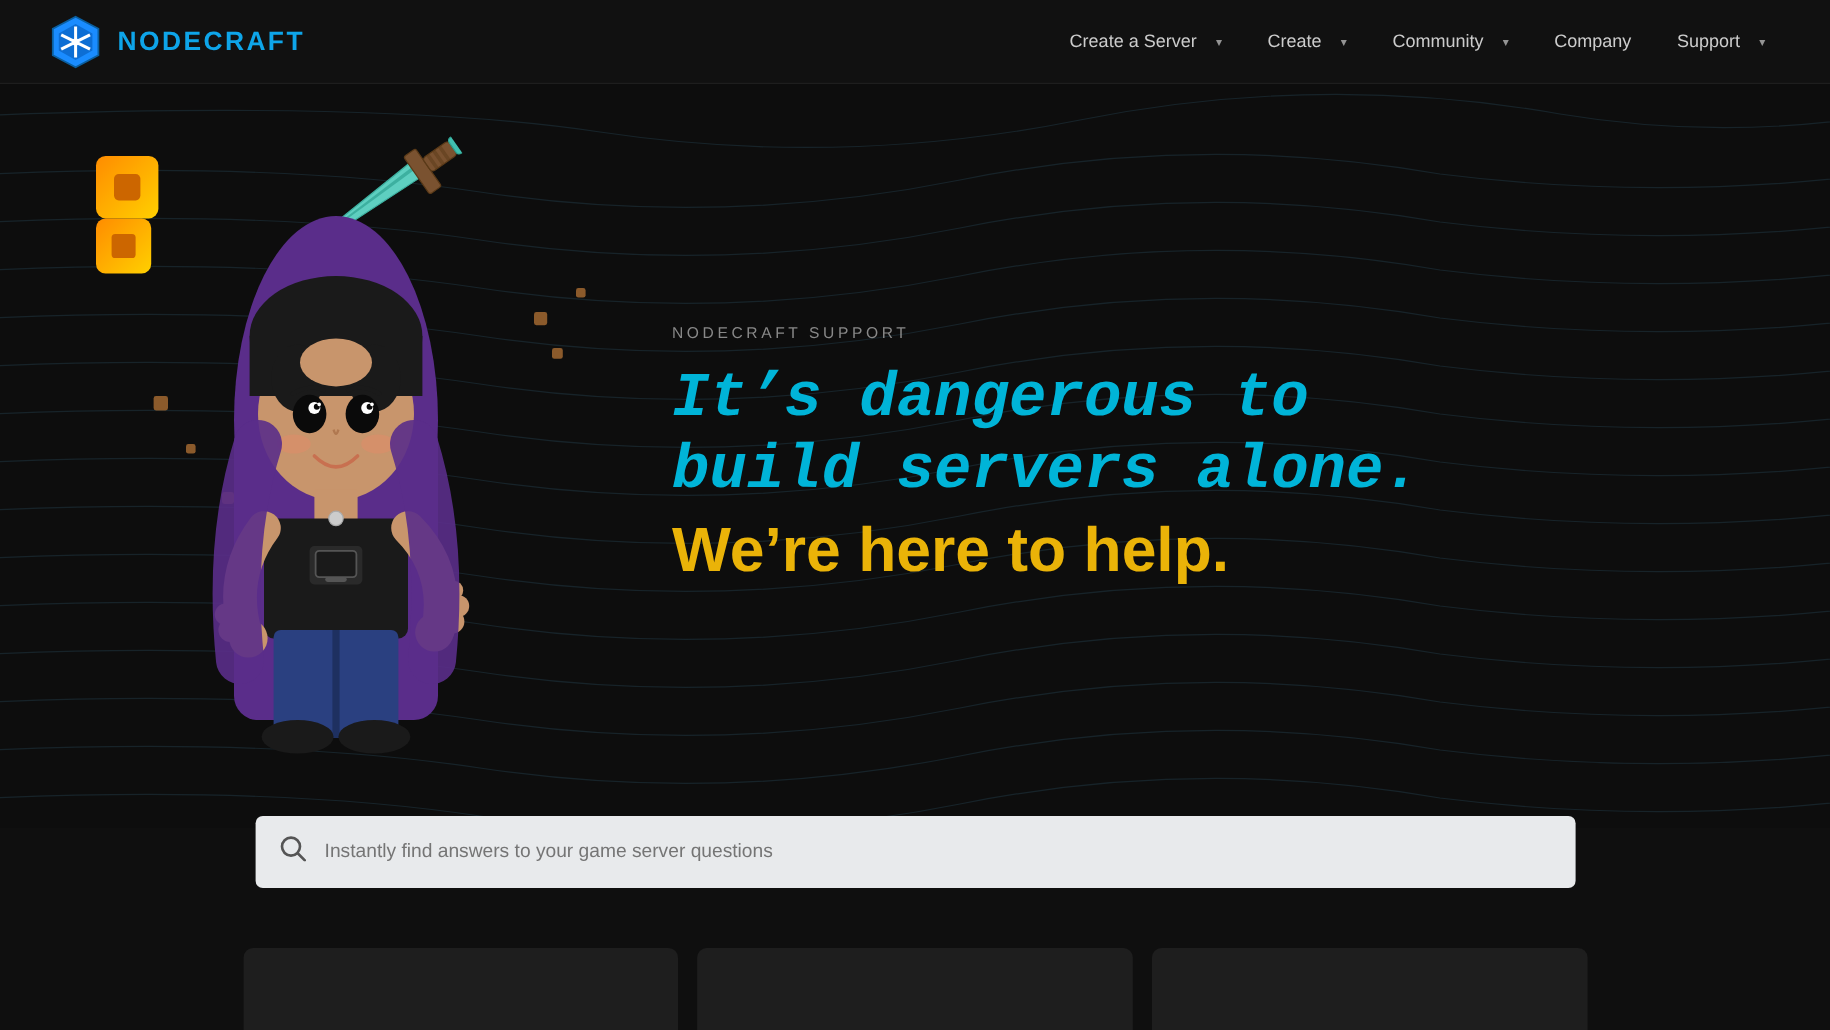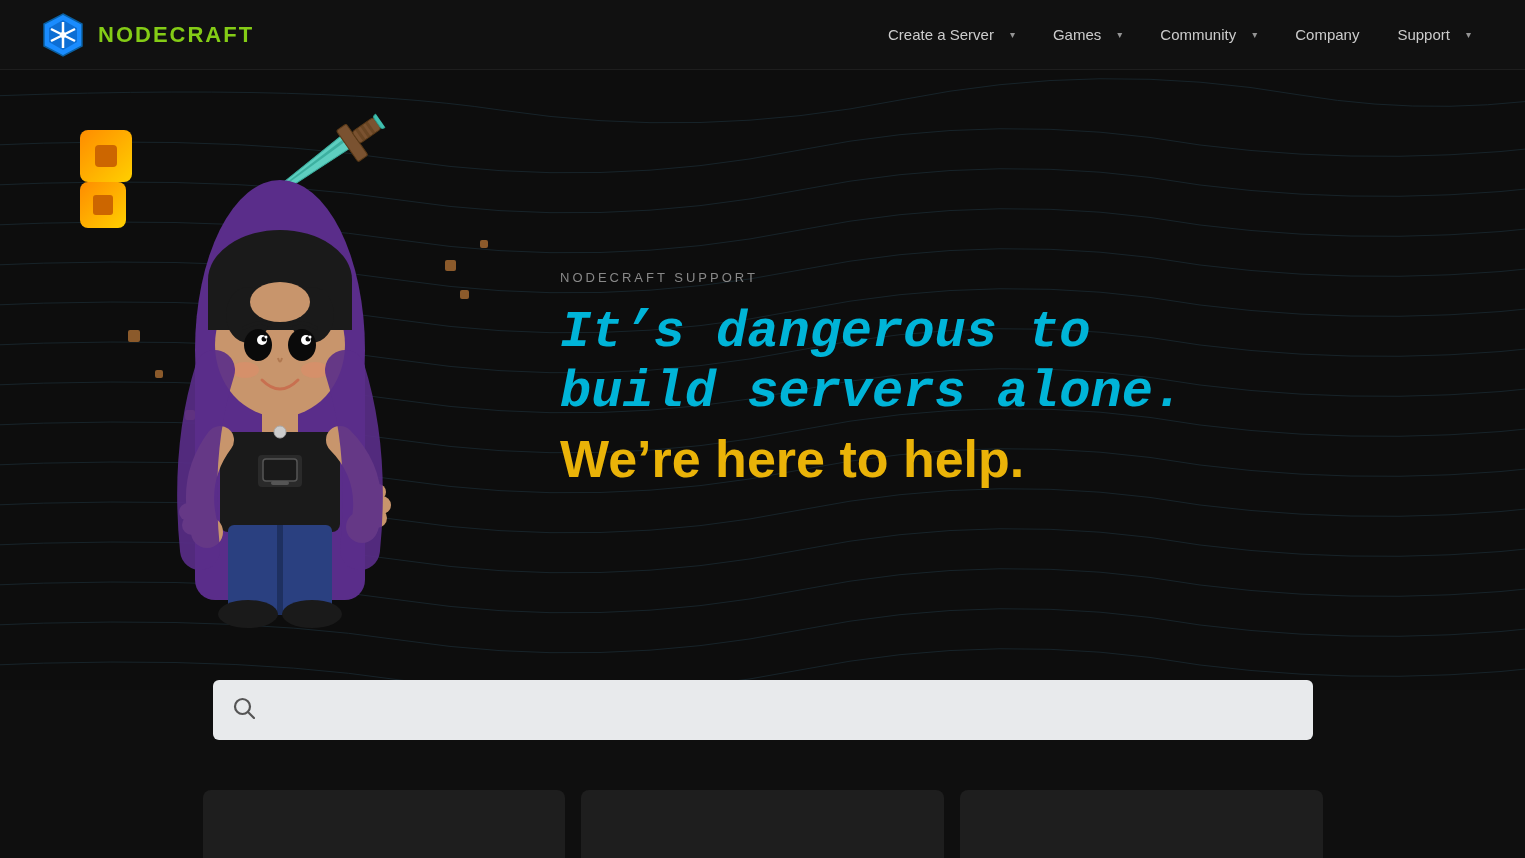--- a/index.html
+++ b/index.html
@@ -33,21 +33,21 @@
 
     .logo-hex {
       width: 46px;
       height: 46px;
     }
 
     .logo-text {
       font-size: 22px;
       font-weight: 700;
       letter-spacing: 2px;
-      color: #84cc16;
+      color: #0ea5e9;
     }
 
     .nav-links {
       display: flex;
       align-items: center;
       gap: 10px;
     }
 
     .nav-item {
       display: flex;
@@ -273,21 +273,21 @@
     </svg>
     <span class="logo-text">NODECRAFT</span>
   </div>
 
   <div class="nav-links">
     <div class="nav-item">
       <span>Create a Server</span>
       <span class="chevron">▾</span>
     </div>
     <div class="nav-item">
-      <span>Games</span>
+      <span>Create</span>
       <span class="chevron">▾</span>
     </div>
     <div class="nav-item">
       <span>Community</span>
       <span class="chevron">▾</span>
     </div>
     <div class="nav-item">
       <span>Company</span>
     </div>
     <div class="nav-item">
@@ -437,20 +437,21 @@
 </section>
 
 <section class="search-section">
   <div class="search-bar">
     <span class="search-icon-wrap">
       <svg width="22" height="22" viewBox="0 0 22 22" fill="none" xmlns="http://www.w3.org/2000/svg">
         <circle cx="9.5" cy="9.5" r="7.5" stroke="#555" stroke-width="2.2"></circle>
         <line x1="15.5" y1="15.5" x2="21" y2="21" stroke="#555" stroke-width="2.2" stroke-linecap="round"></line>
       </svg>
     </span>
+    <input class="search-input" type="text" placeholder="Instantly find answers to your game server questions" style="">
   </div>
 </section>
 
 <div class="cards-section">
   <div class="card"></div>
   <div class="card"></div>
   <div class="card"></div>
 </div>
 
 </body></html>

